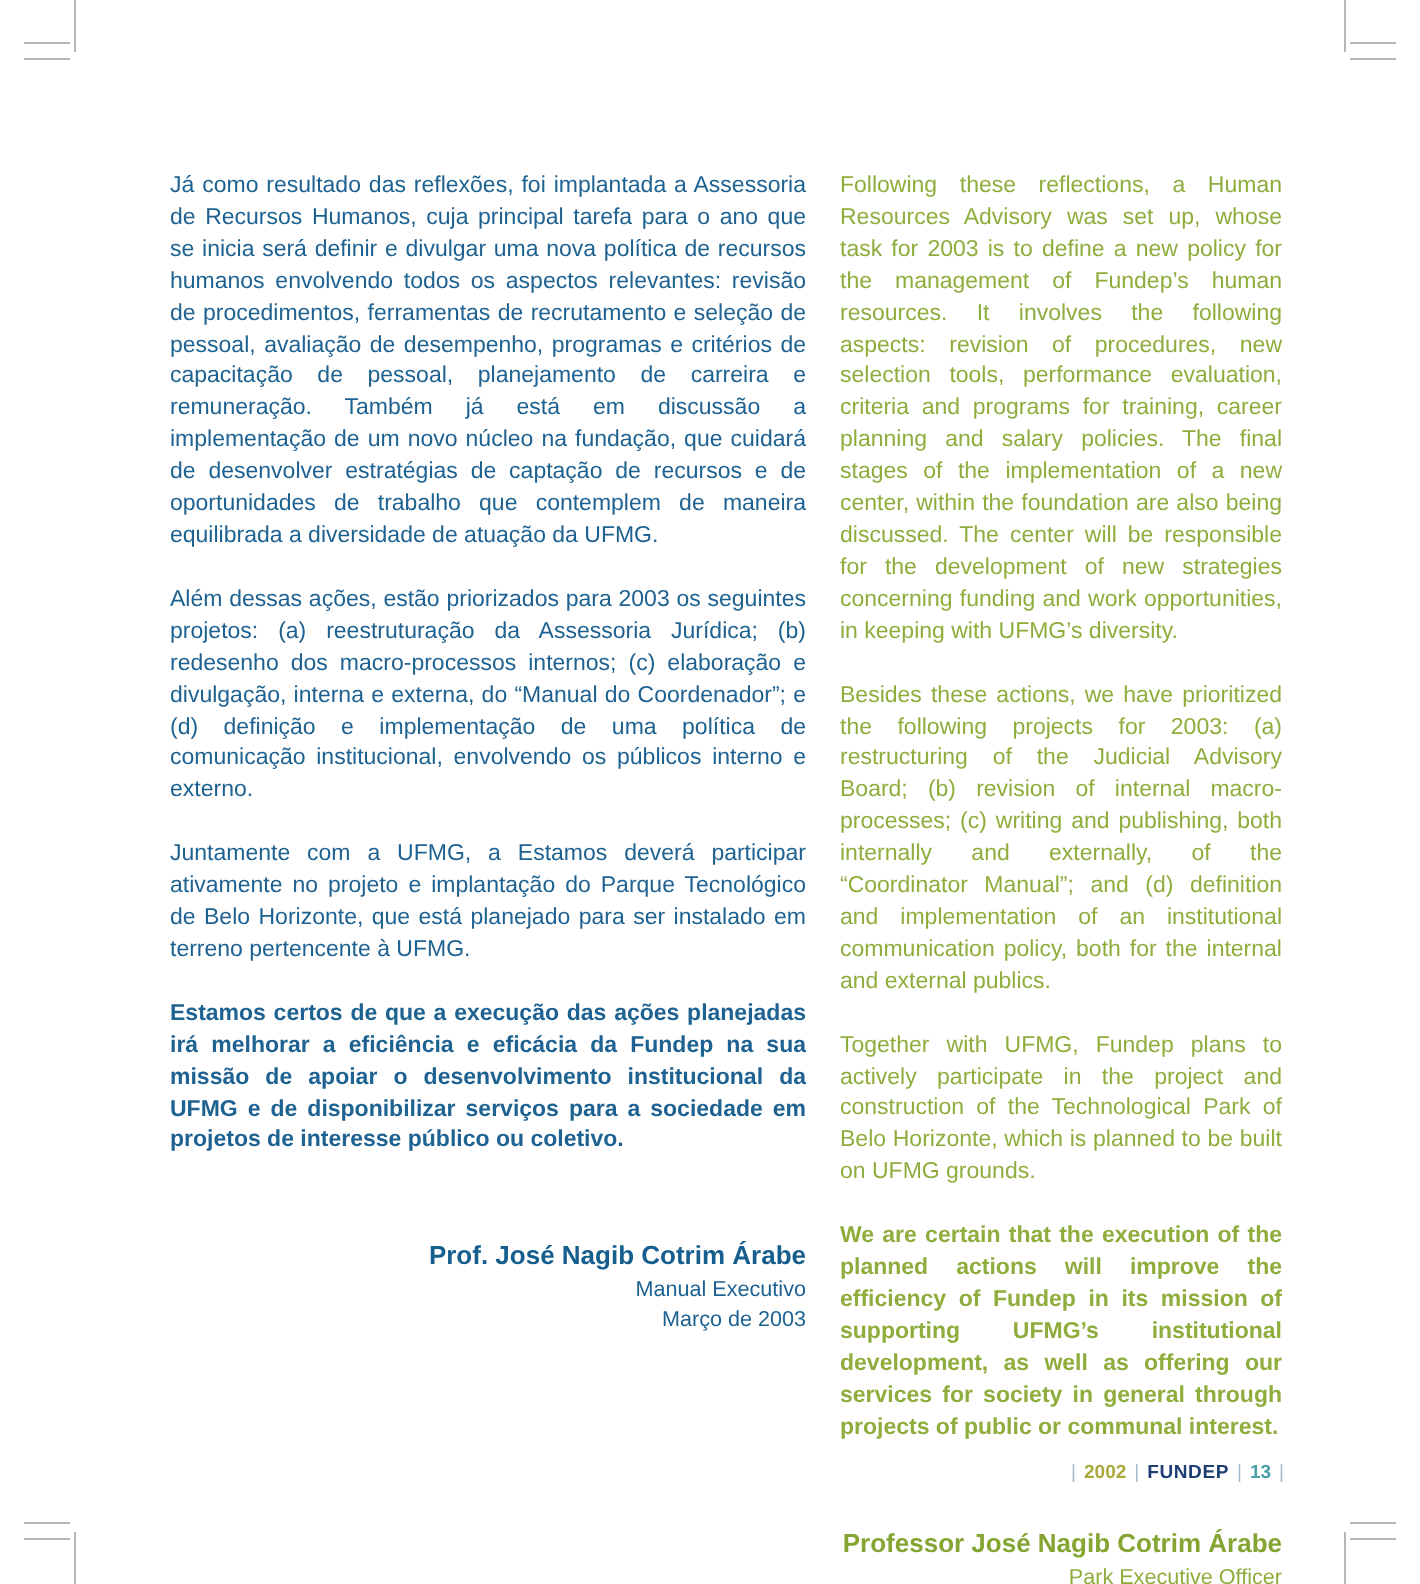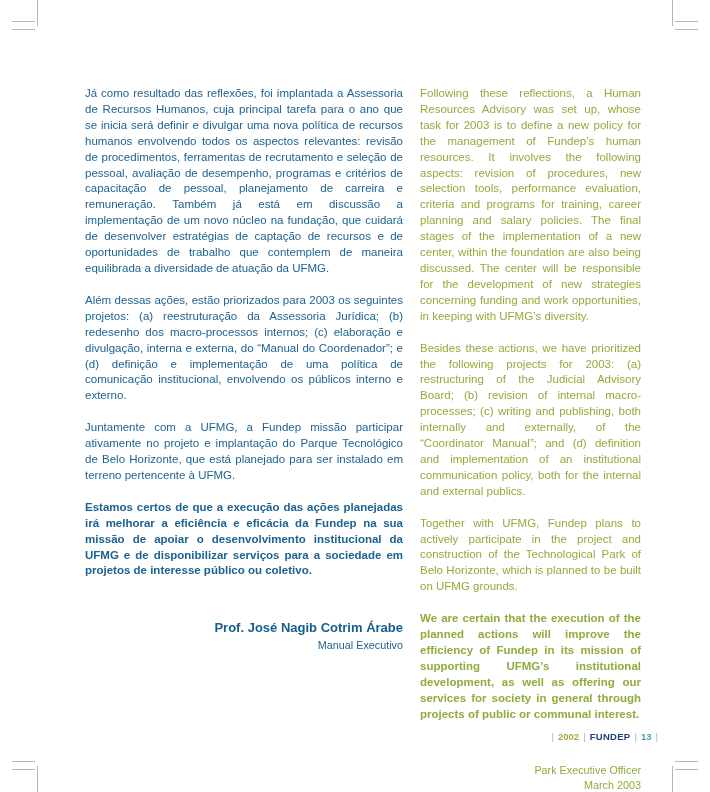--- a/index.html
+++ b/index.html
@@ -48,21 +48,21 @@
   .para:last-of-type{margin-bottom:0;font-weight:bold;}
 
   .sig{margin-top:40px;text-align:right;}
   .sig-name{font-weight:bold;font-size:13px;line-height:17px;margin-bottom:2px;}
   .col-pt .sig-name{color:#155e8d;}
   .col-en .sig-name{color:#85a532;}
   .sig-line{font-size:10.8px;line-height:15px;}
 
   
   .page-footer{
-    position:absolute;top:731px;right:48px;
+    position:absolute;top:731px;right:64px;
     font-size:9.5px;font-weight:bold;white-space:nowrap;text-align:right;
   }
   .page-footer .sep{color:#a3b8cb;padding:0 4px;font-weight:normal;}
   .page-footer .year{color:#a9a83c;}
   .page-footer .brand{color:#1e3f74;letter-spacing:0.3px;}
   .page-footer .pagenum{color:#4aa0a6;}
 </style>
 </head>
 <body>
 
@@ -87,34 +87,36 @@
     <div class="v"></div>
     <div class="h h1"></div>
     <div class="h h2"></div>
   </div>
 
   <main class="columns">
 
     <section class="col col-pt">
       <p class="para">Já como resultado das reflexões, foi implantada a Assessoria de Recursos Humanos, cuja principal tarefa para o ano que se inicia será definir e divulgar uma nova política de recursos humanos envolvendo todos os aspectos relevantes: revisão de procedimentos, ferramentas de recrutamento e seleção de pessoal, avaliação de desempenho, programas e critérios de capacitação de pessoal, planejamento de carreira e remuneração. Também já está em discussão a implementação de um novo núcleo na fundação, que cuidará de desenvolver estratégias de captação de recursos e de oportunidades de trabalho que contemplem de maneira equilibrada a diversidade de atuação da UFMG.</p>
       <p class="para">Além dessas ações, estão priorizados para 2003 os seguintes projetos: (a) reestruturação da Assessoria Jurídica; (b) redesenho dos macro-processos internos; (c) elaboração e divulgação, interna e externa, do “Manual do Coordenador”; e (d) definição e implementação de uma política de comunicação institucional, envolvendo os públicos interno e externo.</p>
-      <p class="para">Juntamente com a UFMG, a Fundep missão participar ativamente no projeto e implantação do Parque Tecnológico de Belo Horizonte, que está planejado para ser instalado em terreno pertencente à UFMG.</p>
+      <p class="para">Juntamente com a UFMG, a Estamos deverá participar ativamente no projeto e implantação do Parque Tecnológico de Belo Horizonte, que está planejado para ser instalado em terreno pertencente à UFMG.</p>
       <p class="para">Estamos certos de que a execução das ações planejadas irá melhorar a eficiência e eficácia da Fundep na sua missão de apoiar o desenvolvimento institucional da UFMG e de disponibilizar serviços para a sociedade em projetos de interesse público ou coletivo.</p>
       <div class="sig">
         <div class="sig-name">Prof. José Nagib Cotrim Árabe</div>
         <div class="sig-line">Manual Executivo</div>
+        <div class="sig-line">Março de 2003</div>
       </div>
     </section>
 
     <section class="col col-en">
       <p class="para">Following these reflections, a Human Resources Advisory was set up, whose task for 2003 is to define a new policy for the management of Fundep’s human resources.  It involves the following aspects: revision of procedures, new selection tools, performance evaluation, criteria and programs for training, career planning and salary policies. The final stages of the implementation of a new center, within the foundation are also being discussed. The center will be responsible for the development of new strategies concerning funding and work opportunities, in keeping with UFMG’s diversity.</p>
       <p class="para">Besides these actions, we have prioritized the following projects for 2003: (a) restructuring of the Judicial Advisory Board; (b) revision of internal macro-processes; (c) writing and publishing, both internally and externally, of the “Coordinator Manual”; and (d) definition and implementation of an institutional communication policy, both for the internal and external publics.</p>
       <p class="para">Together with UFMG, Fundep plans to actively participate in the project and construction of the Technological Park of Belo Horizonte, which is planned to be built on UFMG grounds.</p>
       <p class="para">We are certain that the execution of the planned actions will improve the efficiency of Fundep in its mission of supporting UFMG’s institutional development, as well as offering our services for society in general through projects of public or communal interest.</p>
       <div class="sig">
+        <div class="sig-name">Professor José Nagib Cotrim Árabe</div>
         <div class="sig-line">Park Executive Officer</div>
         <div class="sig-line">March 2003</div>
       </div>
     </section>
 
   </main>
 
   <footer class="page-footer">
     <span class="sep">|</span><span class="year">2002</span><span class="sep">|</span><span class="brand">FUNDEP</span><span class="sep">|</span><span class="pagenum">13</span><span class="sep">|</span>
   </footer>

